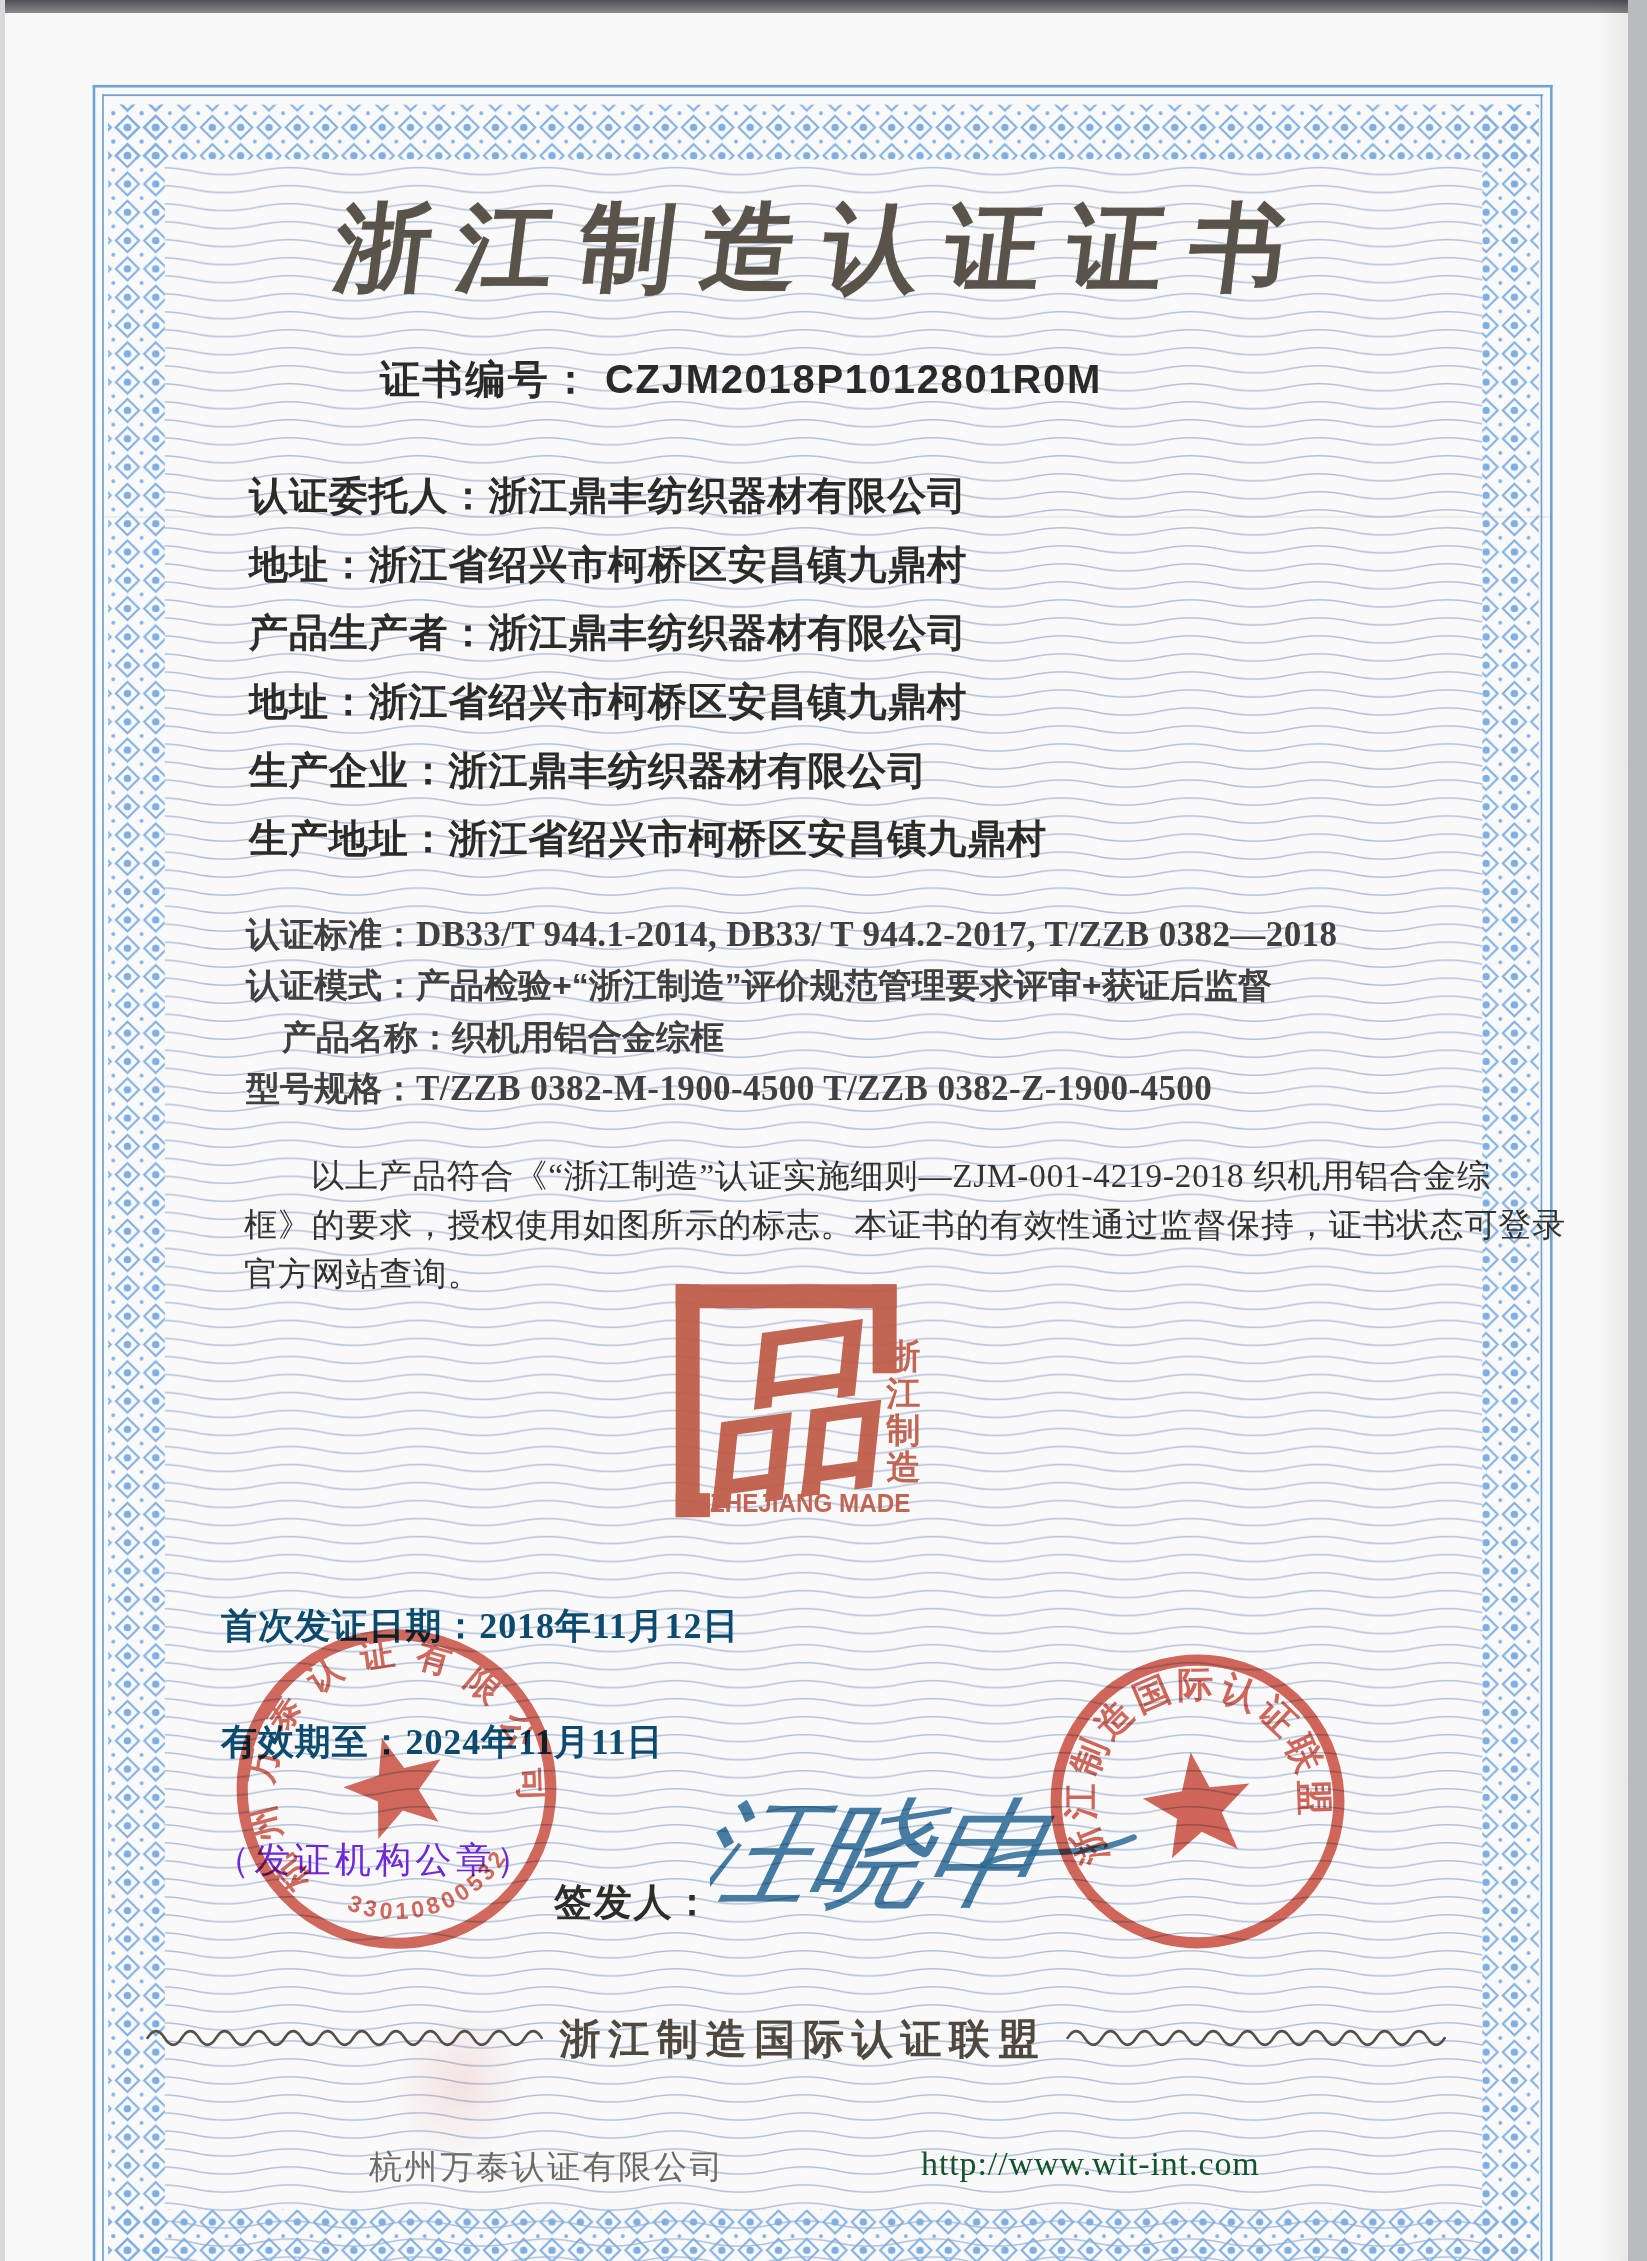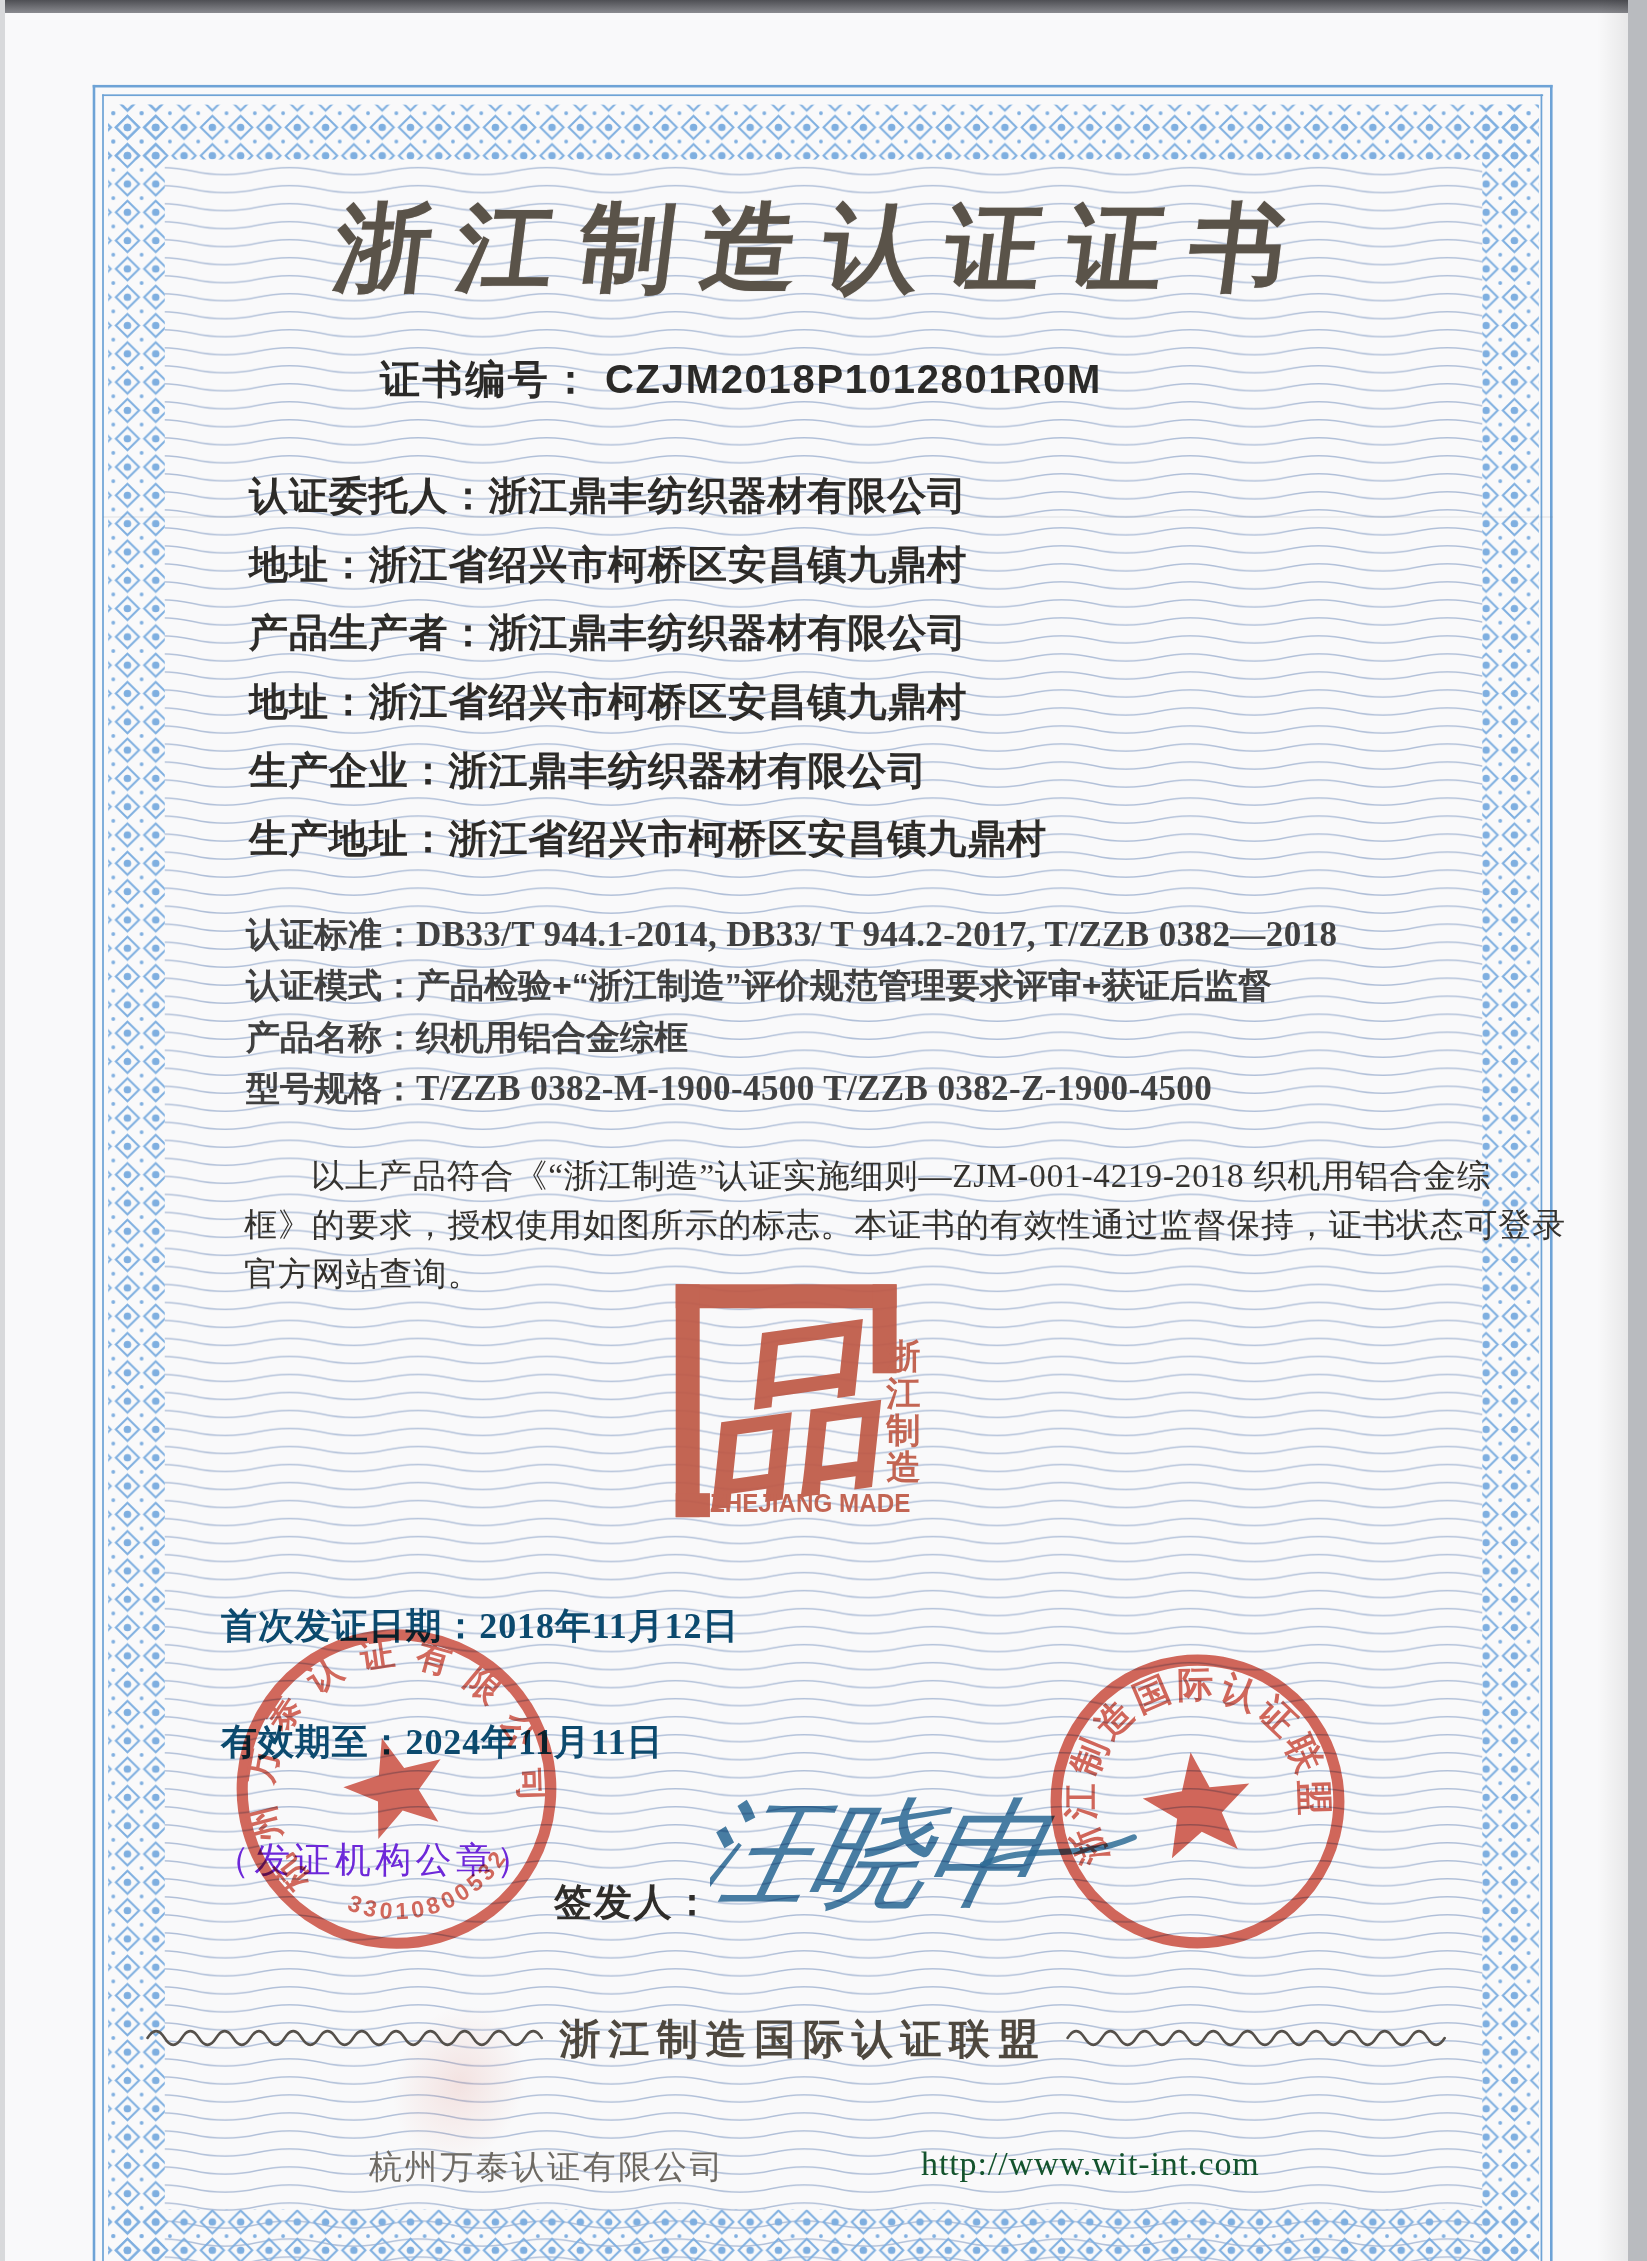--- a/index.html
+++ b/index.html
@@ -113,21 +113,21 @@
   <div class="abs frow" style="top:812px;">
     <span>生产地址：</span><span>浙江省绍兴市柯桥区安昌镇九鼎村</span>
   </div>
 
   <div class="abs srow" style="top:912px;">
     <span>认证标准：</span><span class="val-serif">DB33/T 944.1-2014, DB33/ T 944.2-2017, T/ZZB 0382—2018</span>
   </div>
   <div class="abs srow" style="top:963px;">
     <span>认证模式：</span><span>产品检验+“浙江制造”评价规范管理要求评审+获证后监督</span>
   </div>
-  <div class="abs srow" style="top:1015px;">
+  <div class="abs srow" style="top:1015px;margin-left:36px;">
     <span>产品名称：</span><span>织机用铝合金综框</span>
   </div>
   <div class="abs srow" style="top:1066px;">
     <span>型号规格：</span><span class="val-serif">T/ZZB 0382-M-1900-4500  T/ZZB 0382-Z-1900-4500</span>
   </div>
 
   <div class="abs stmt" style="top:1154px;padding-left:67px;">以上产品符合《“浙江制造”认证实施细则—ZJM-001-4219-2018 织机用铝合金综</div>
   <div class="abs stmt" style="top:1203px;">框》的要求，授权使用如图所示的标志。本证书的有效性通过监督保持，证书状态可登录</div>
   <div class="abs stmt" style="top:1252px;">官方网站查询。</div>
 

